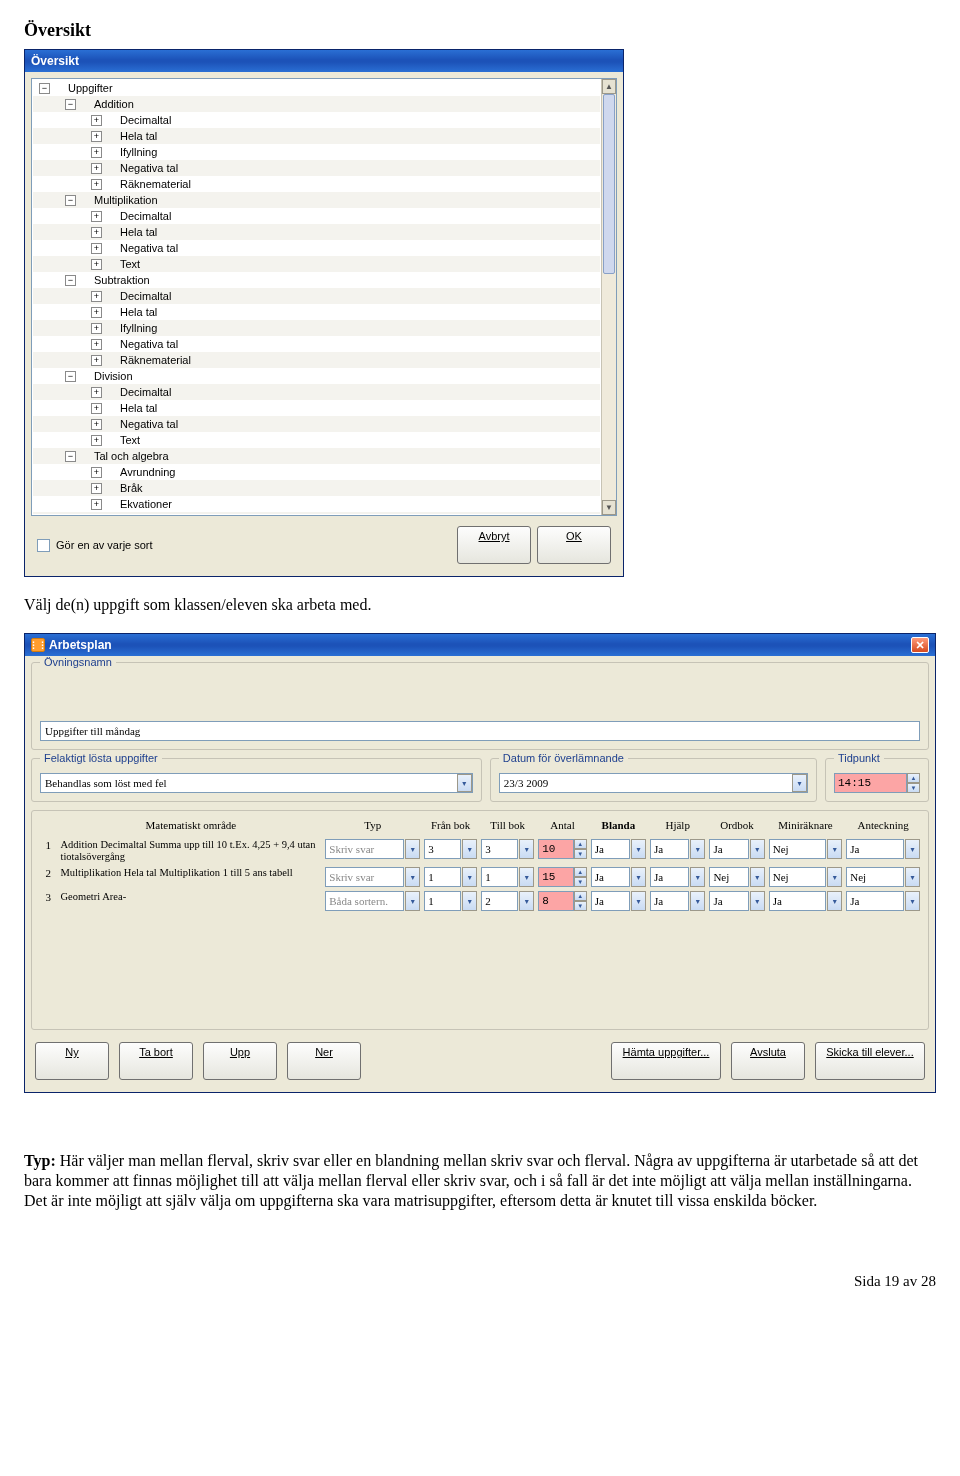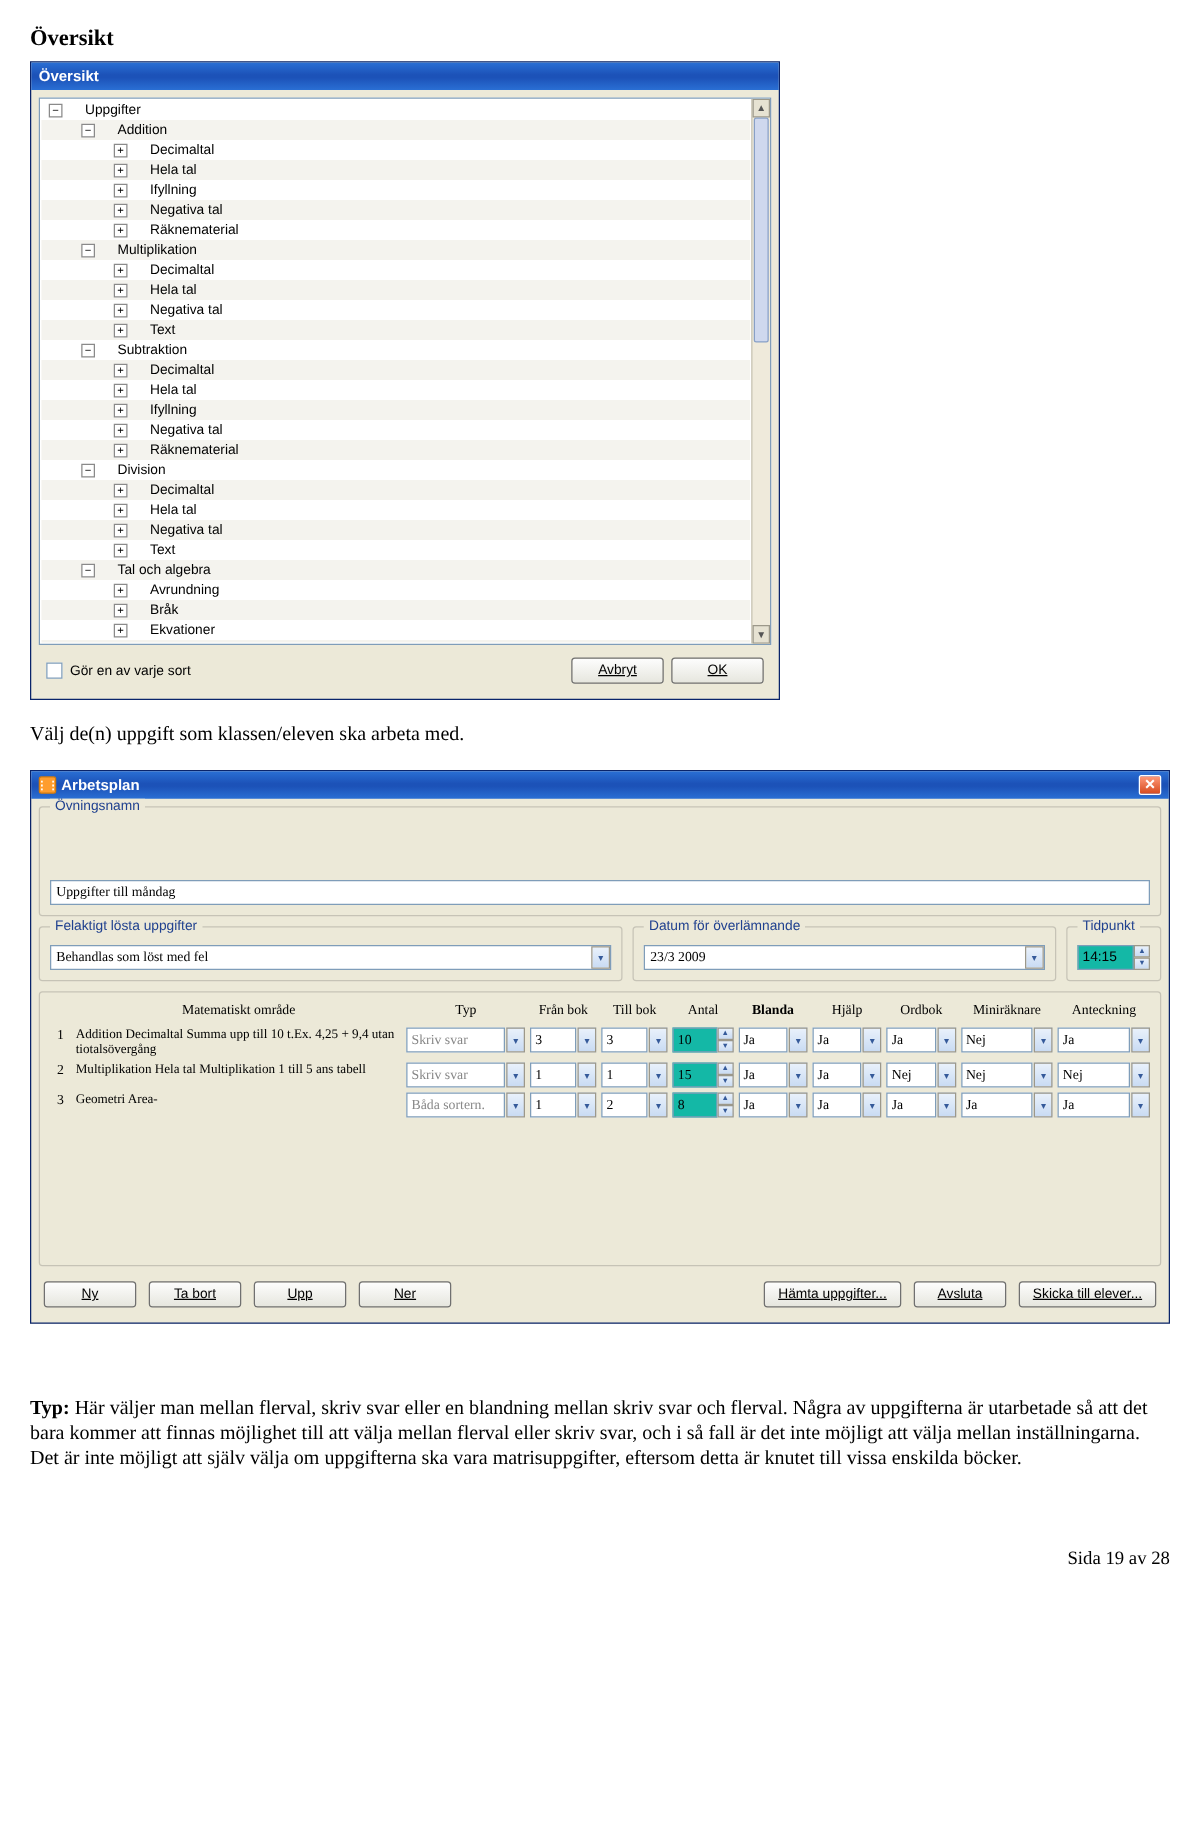--- a/index.html
+++ b/index.html
@@ -96,21 +96,21 @@
 
   .dlg1-footer{
     display:flex;align-items:center;gap:6px;
     padding:10px 6px 6px 6px;
   }
   .chk{
     width:13px;height:13px;border:1px solid #7f9db9;background:#fff;display:inline-block;
   }
   .dlg1-footer .spacer{flex:1;}
   .xp-btn{
-    height:21px;min-width:74px;padding:0 10px;
+    height:38px;min-width:74px;padding:0 10px;
     border:1px solid #707070;border-radius:3px;
     background:linear-gradient(#fdfdfd,#e6e6de);
     font:11px Tahoma,Arial,sans-serif;text-align:center;line-height:19px;
     display:inline-block;cursor:default;
   }
   .xp-btn u{text-decoration:underline;}
 
   
   .body-text{
     font-family:"Times New Roman",Times,serif;
@@ -161,21 +161,21 @@
   }
   .wg th.bold{font-weight:bold;}
   .wg td{padding:2px;vertical-align:top;}
   .wg td.rn{width:16px;text-align:center;color:#000;}
   .wg td.desc{width:230px;font-size:10.5px;line-height:1.15;}
   .cell-combo{display:flex;gap:1px;height:20px;}
   .cell-combo .box{flex:1;border:1px solid #7f9db9;background:#fff;display:flex;align-items:center;padding:0 3px;font-size:11px;white-space:nowrap;overflow:hidden;color:#888;}
   .cell-combo .box.val{color:#000;}
   .cell-combo .caret{width:15px;border:1px solid #9c988a;background:linear-gradient(#e9f1fb,#c9dbf3);display:flex;align-items:center;justify-content:center;font-size:8px;color:#355a9a;}
   .spin{display:flex;height:20px;}
-  .spin .box{flex:1;border:1px solid #7f9db9;background:#14b8a6;display:flex;align-items:center;padding:0 3px;font-size:11px;}
+  .spin .box{flex:1;border:1px solid #7f9db9;background:#fca5a5;display:flex;align-items:center;padding:0 3px;font-size:11px;font-family:Liberation Mono, monospace;}
   .spin .btns{display:flex;flex-direction:column;width:13px;}
   .spin .btns div{flex:1;border:1px solid #9c988a;background:linear-gradient(#e9f1fb,#c9dbf3);font-size:6px;display:flex;align-items:center;justify-content:center;color:#355a9a;}
 
   .dlg2-footer{display:flex;gap:10px;padding:12px 4px 6px 4px;justify-content:flex-end;}
   .dlg2-footer .grow{flex:1;}
 
   .footer-note{
     text-align:right;font:15px "Times New Roman",serif;color:#000;
     padding:14px 24px 0 0;
   }
@@ -406,21 +406,21 @@
                 <div class="combo-btn">▾</div>
               </div>
             </div>
             <div class="group" style="flex:1;">
               <span class="group-label">Datum för överlämnande</span>
               <div class="combo-wrap">
                 <div class="combo">23/3 2009</div>
                 <div class="combo-btn">▾</div>
               </div>
             </div>
-            <div class="group" style="width:76px;">
+            <div class="group" style="width:104px;">
               <span class="group-label">Tidpunkt</span>
               <div class="spin">
                 <div class="box">14:15</div>
                 <div class="btns">
                     <div>▲</div>
                     <div>▼</div>
                   </div>
               </div>
             </div>
           </div>

